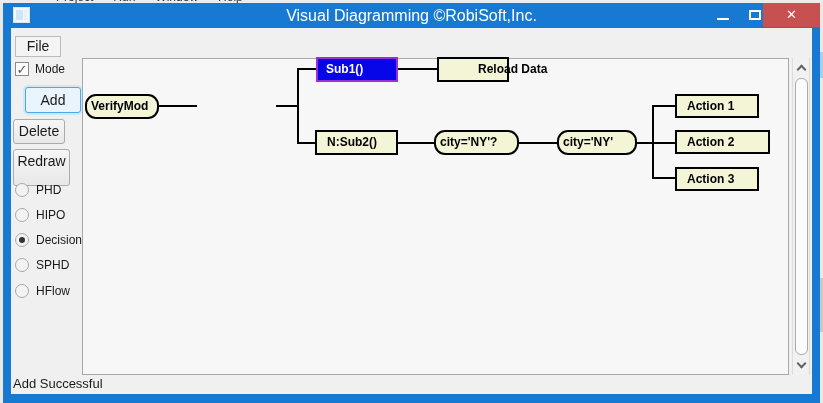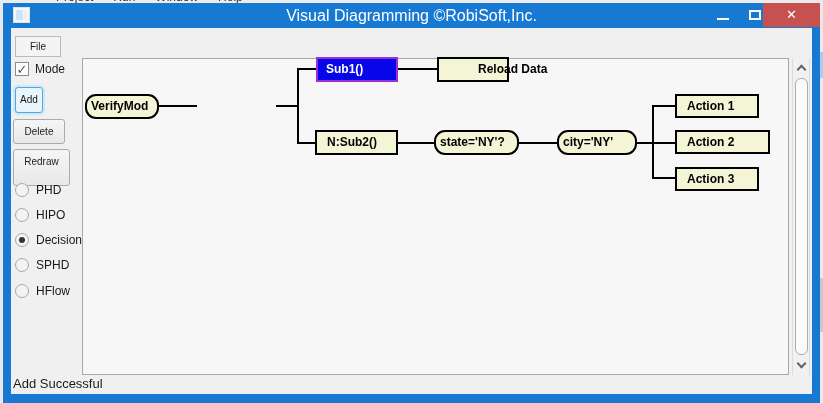--- a/index.html
+++ b/index.html
@@ -28,23 +28,23 @@
   .btn-max { position:absolute; left:738px; top:0; width:28px; height:24px; }
   .btn-max .sq { position:absolute; left:8px; top:7px; width:12px; height:10px; border:2px solid #fff; }
   .btn-close { position:absolute; left:760px; top:0; width:57px; height:24px;
     background:var(--close-red); color:#fff; text-align:center; font-size:13px; line-height:24px; font-weight:bold; }
 
   
   .client { position:absolute; left:8px; top:25px; width:801px; height:366px; background:var(--panel-bg); }
 
   
   .btn { position:absolute; background:linear-gradient(#f6f6f6,#e8e8e8); border:1px solid #ababab;
-    border-radius:3px; font-size:10px; color:#1a1a1a; text-align:center; }
+    border-radius:3px; font-size:14px; color:#1a1a1a; text-align:center; }
   .file-btn  { left:4px;  top:8px;  width:46px; height:21px; line-height:19px; background:#f4f4f4; border:1px solid #bbb; border-radius:0; }
-  .add-btn   { left:4px;  top:59px; width:28px; height:26px; line-height:24px;
+  .add-btn   { left:14px;  top:59px; width:56px; height:26px; line-height:24px;
     border:1px solid #4fa8df; background:#e9f4fc; box-shadow:0 0 0 2px #cde9f9; }
   .del-btn   { left:2px;  top:91px; width:52px; height:25px; line-height:23px; }
   .red-btn   { left:2px;  top:121px; width:57px; height:37px; line-height:23px;text-align:center; }
 
   .checkrow { position:absolute; left:4px; top:33px; height:16px; font-size:12px; color:#1a1a1a; }
   .checkbox { position:absolute; left:0; top:1px; width:14px; height:14px; background:#fdfdfd;
     border:1px solid #8b8b8b; color:#555; font-size:13px; line-height:13px; text-align:center; font-weight:bold; }
   .checkrow .lbl { position:absolute; left:20px; top:1px; white-space:nowrap; }
 
   .radiorow { position:absolute; left:4px; height:16px; font-size:12px; color:#1a1a1a; }
@@ -160,21 +160,21 @@
     <div class="hline" style="left:626px;top:114px;width:17px;"></div>
     <div class="vline" style="left:641px;top:77px;height:74px;"></div>
     <div class="hline" style="left:641px;top:77px;width:23px;"></div>
     <div class="hline" style="left:641px;top:114px;width:23px;"></div>
     <div class="hline" style="left:641px;top:149px;width:23px;"></div>
 
     <div class="node rounded n-verifymod">VerifyMod</div>
     <div class="node selected n-sub1">Sub1()</div>
     <div class="node n-reload">Reload Data</div>
     <div class="node n-nsub2">N:Sub2()</div>
-    <div class="node rounded n-state">state='NY'?</div>
+    <div class="node rounded n-state">city='NY'?</div>
     <div class="node rounded n-city">city='NY'</div>
     <div class="node n-action1">Action 1</div>
     <div class="node n-action2">Action 2</div>
     <div class="node n-action3">Action 3</div>
 
     <div class="vscroll">
       <div class="chev up"></div>
       <div class="thumb"></div>
       <div class="chev down"></div>
     </div>

